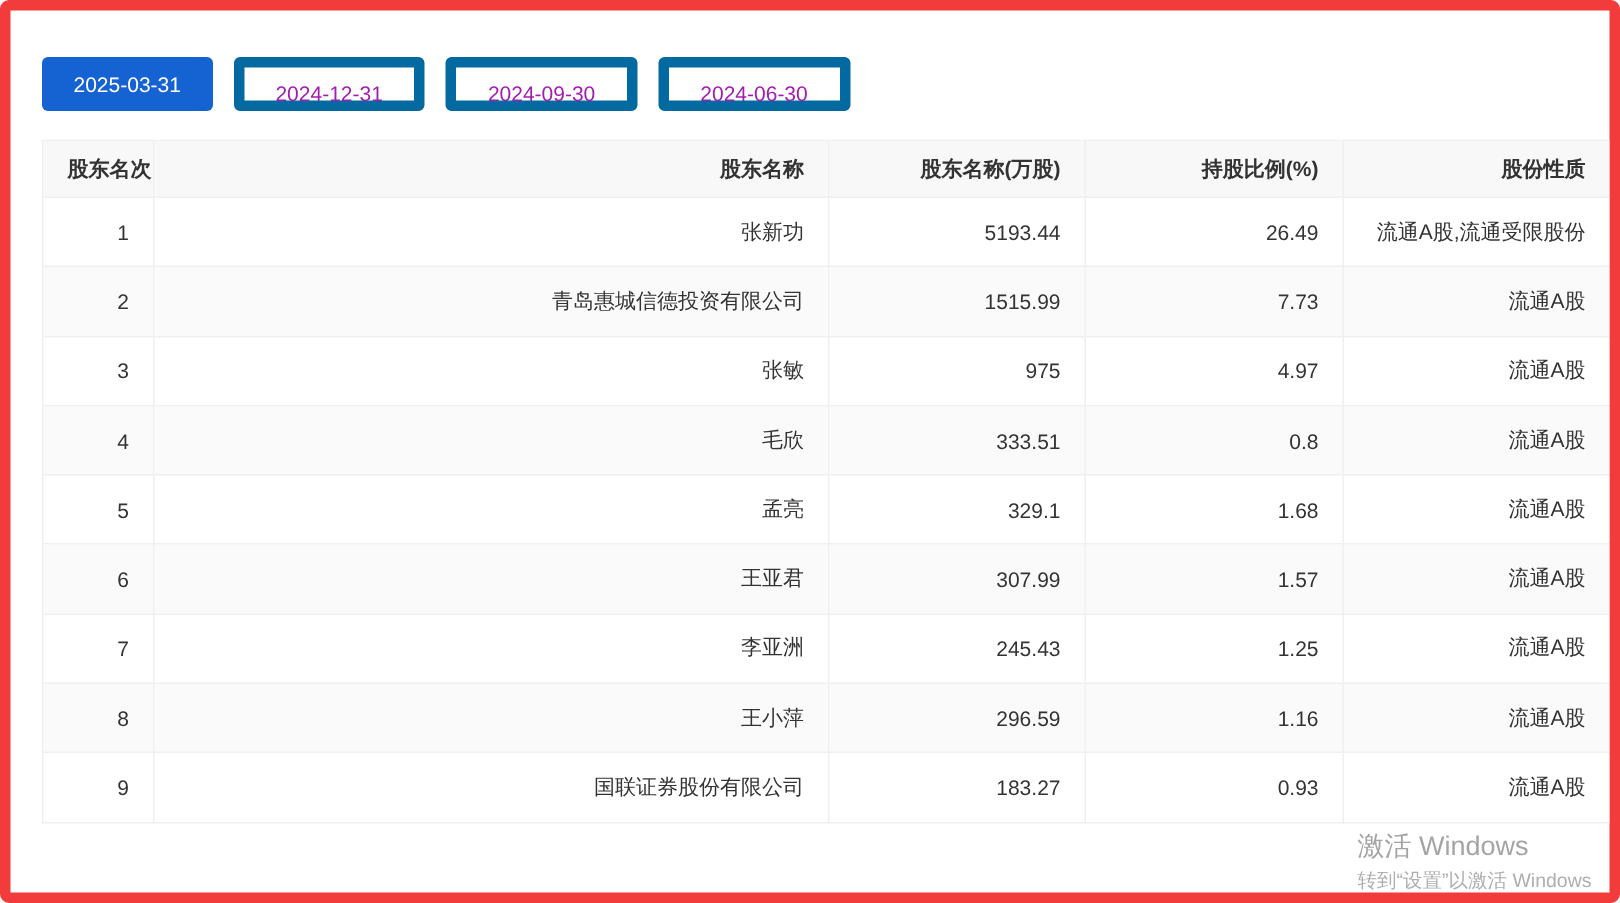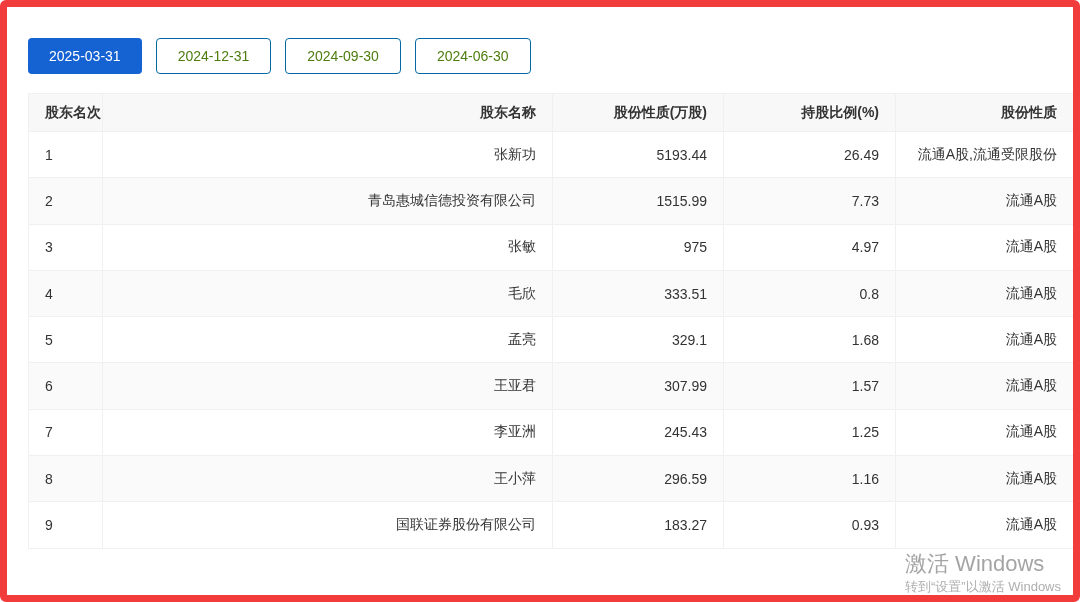--- a/index.html
+++ b/index.html
@@ -17,23 +17,23 @@
   }
   
   .tabs {
     position: absolute; left: 21px; top: 31px;
     display: flex; gap: 14px;
   }
   .tab {
     height: 36px; line-height: 34px;
     padding: 0 21px;
     font-size: 14px;
-    color: #4d7c0f;
+    color: #a21caf;
     background: #ffffff;
-    border: 1px solid #0369a1;
+    border: 7px solid #0369a1;
     border-radius: 4px;
     cursor: pointer;
     white-space: nowrap;
   }
   .tab.active {
     background: #1562d2;
     border-color: #1562d2;
     color: #ffffff;
     font-weight: 500;
     line-height: 36px;
@@ -57,31 +57,31 @@
     overflow: hidden;
     white-space: nowrap;
   }
   thead th {
     height: 38px;
     background: #f8f8f8;
     font-weight: 700;
   }
   tbody td { height: 46.3px; background: #ffffff; }
   tbody tr:nth-child(even) td { background: #fafafa; }
-  .c0 { text-align: left; }
+  .c0 { text-align: right; }
   .c1 { text-align: right; }
   .c2, .c3, .c4 { text-align: right; }
   
   .watermark {
     position: absolute; left: 898px; top: 543px;
     pointer-events: none;
     white-space: nowrap;
     color: rgba(148,148,148,0.85);
   }
-  .wm1 { font-size: 22px; line-height: 28px; }
+  .wm1 { font-size: 18px; line-height: 28px; }
   .wm2 { font-size: 13px; line-height: 17px; color: rgba(160,160,160,0.85); }
 </style>
 </head>
 <body>
 
 <div class="frame">
 
   <div class="tabs" id="tab-bar">
       <button class="tab active">2025-03-31</button>
       <button class="tab">2024-12-31</button>
@@ -95,21 +95,21 @@
         <col style="width:74px">
         <col style="width:450px">
         <col style="width:171px">
         <col style="width:172px">
         <col style="width:178px">
       </colgroup>
       <thead>
         <tr id="header-row">
             <th class="c0">股东名次</th>
             <th class="c1">股东名称</th>
-            <th class="c2">股份性质(万股)</th>
+            <th class="c2">股东名称(万股)</th>
             <th class="c3">持股比例(%)</th>
             <th class="c4">股份性质</th>
           </tr>
       </thead>
       <tbody id="table-body">
           <tr>
             <td class="c0">1</td>
             <td class="c1">张新功</td>
             <td class="c2">5193.44</td>
             <td class="c3">26.49</td>

